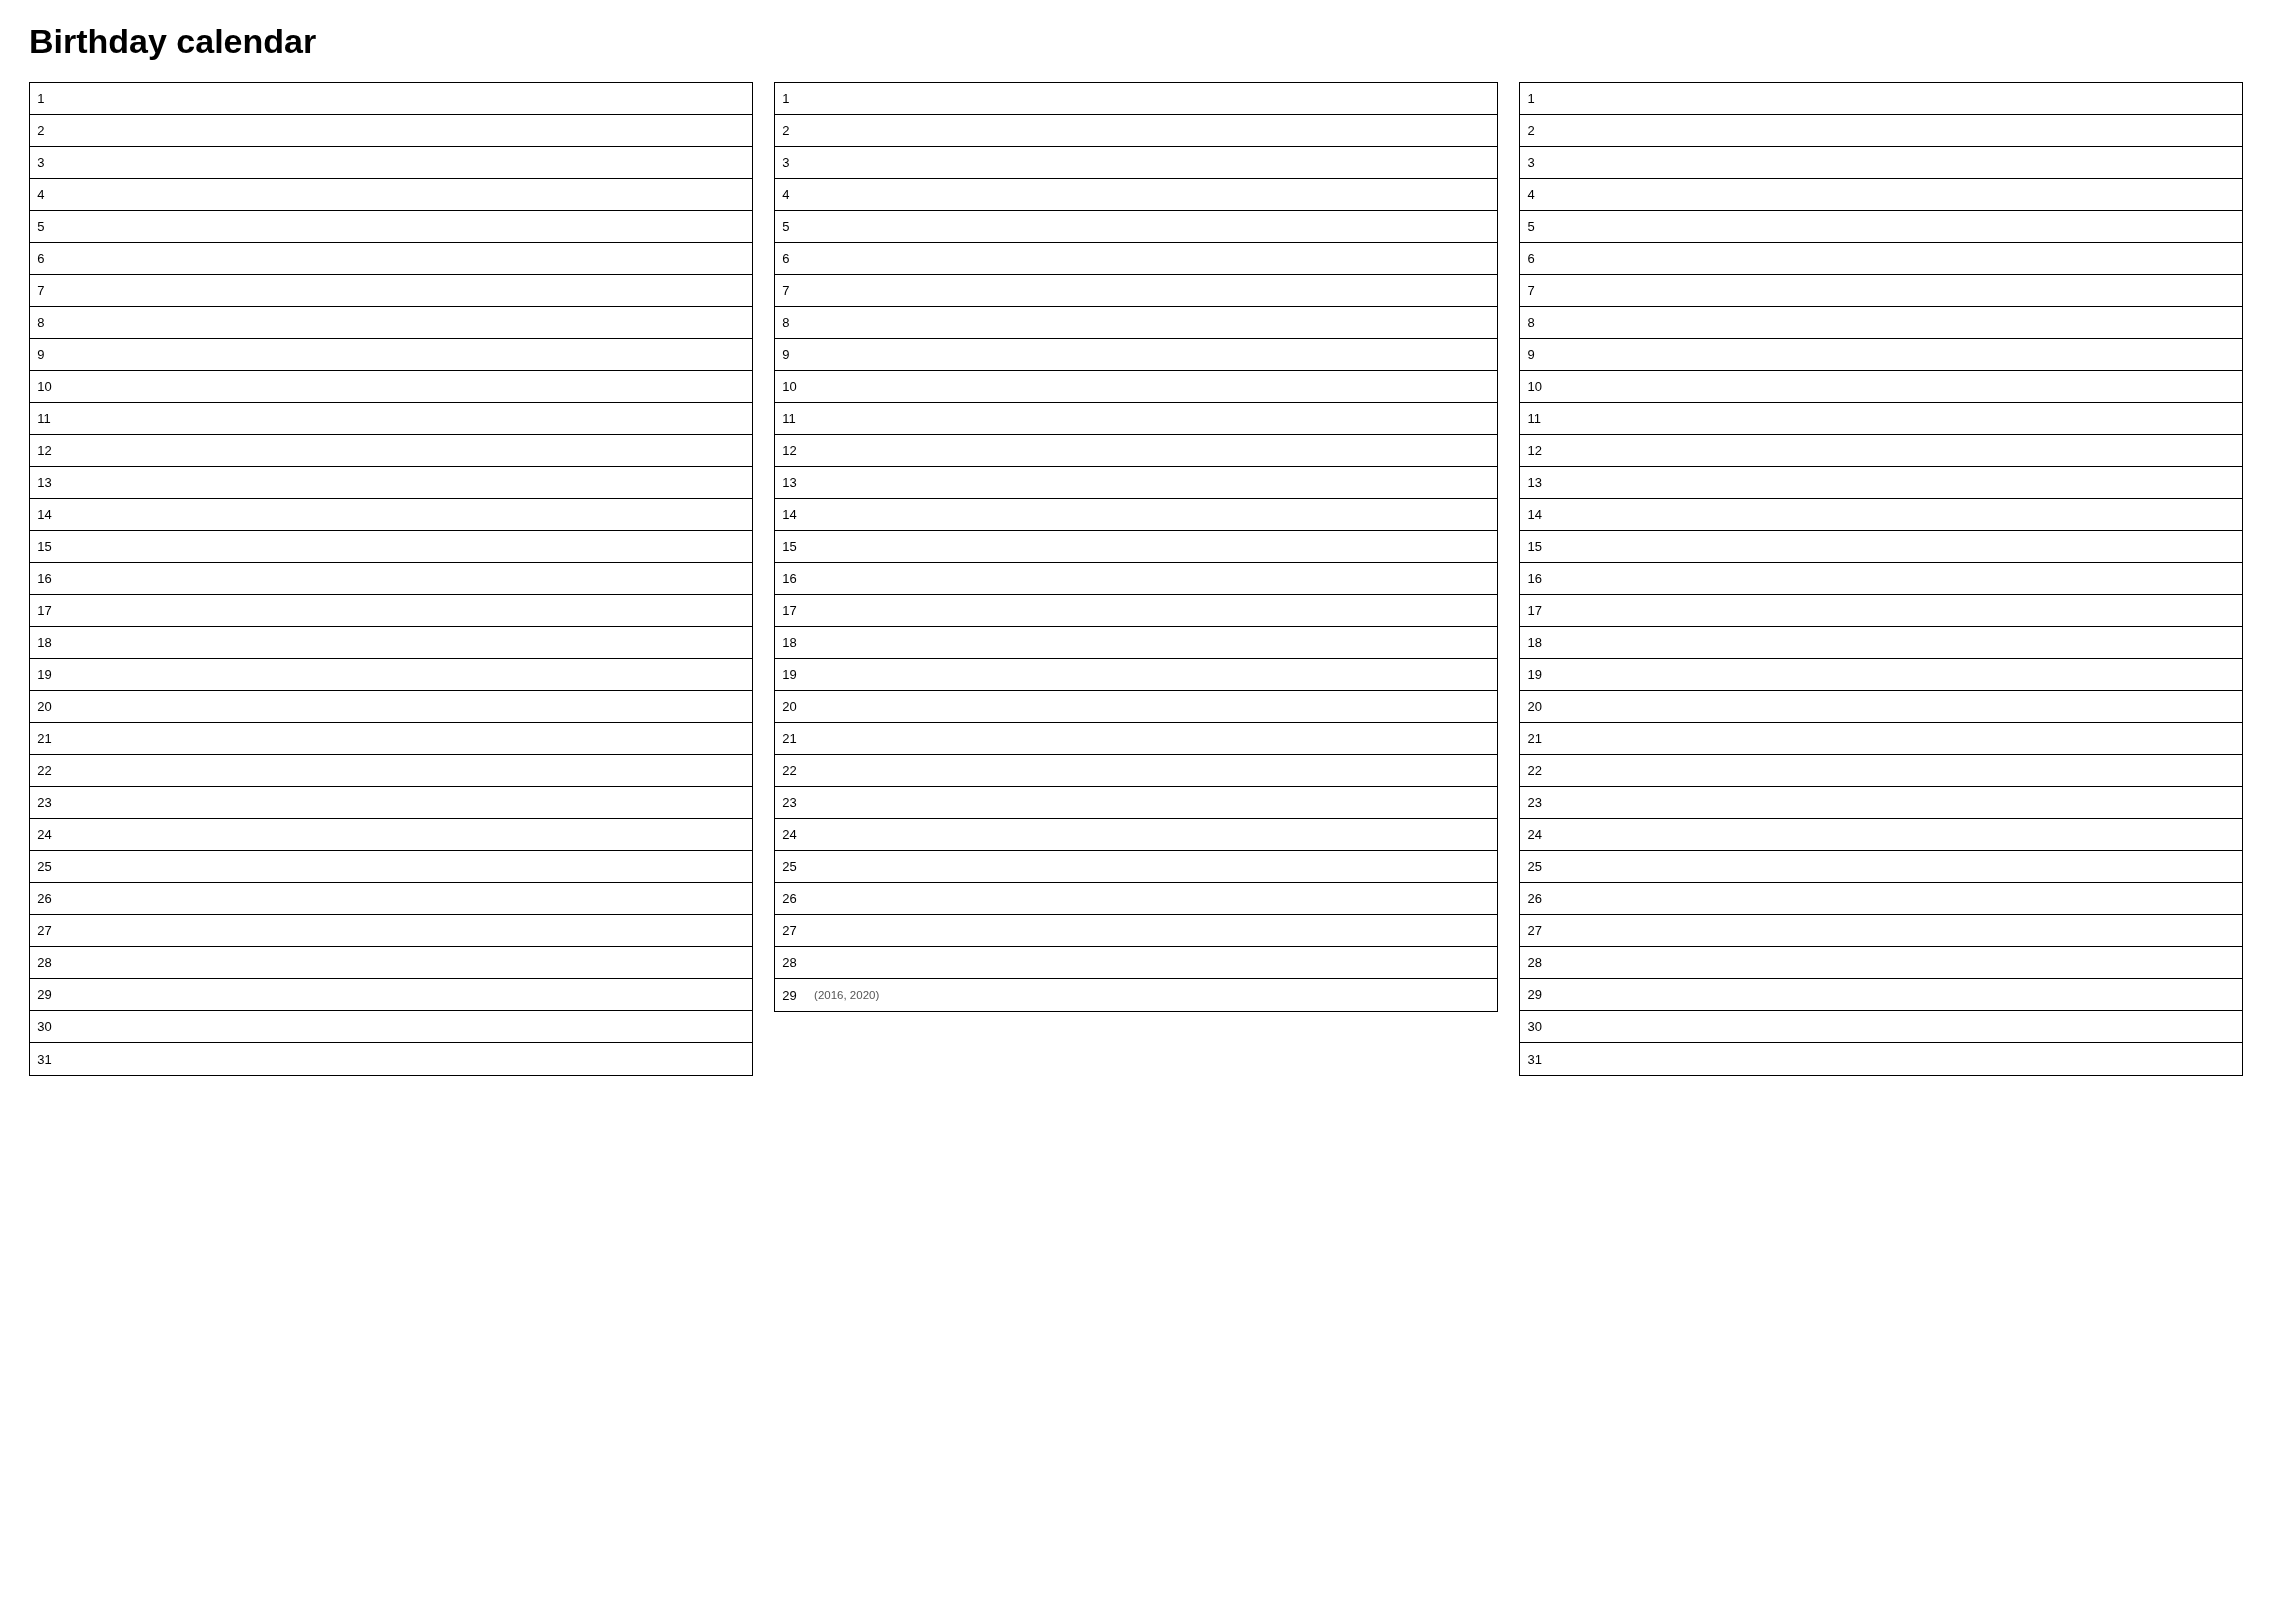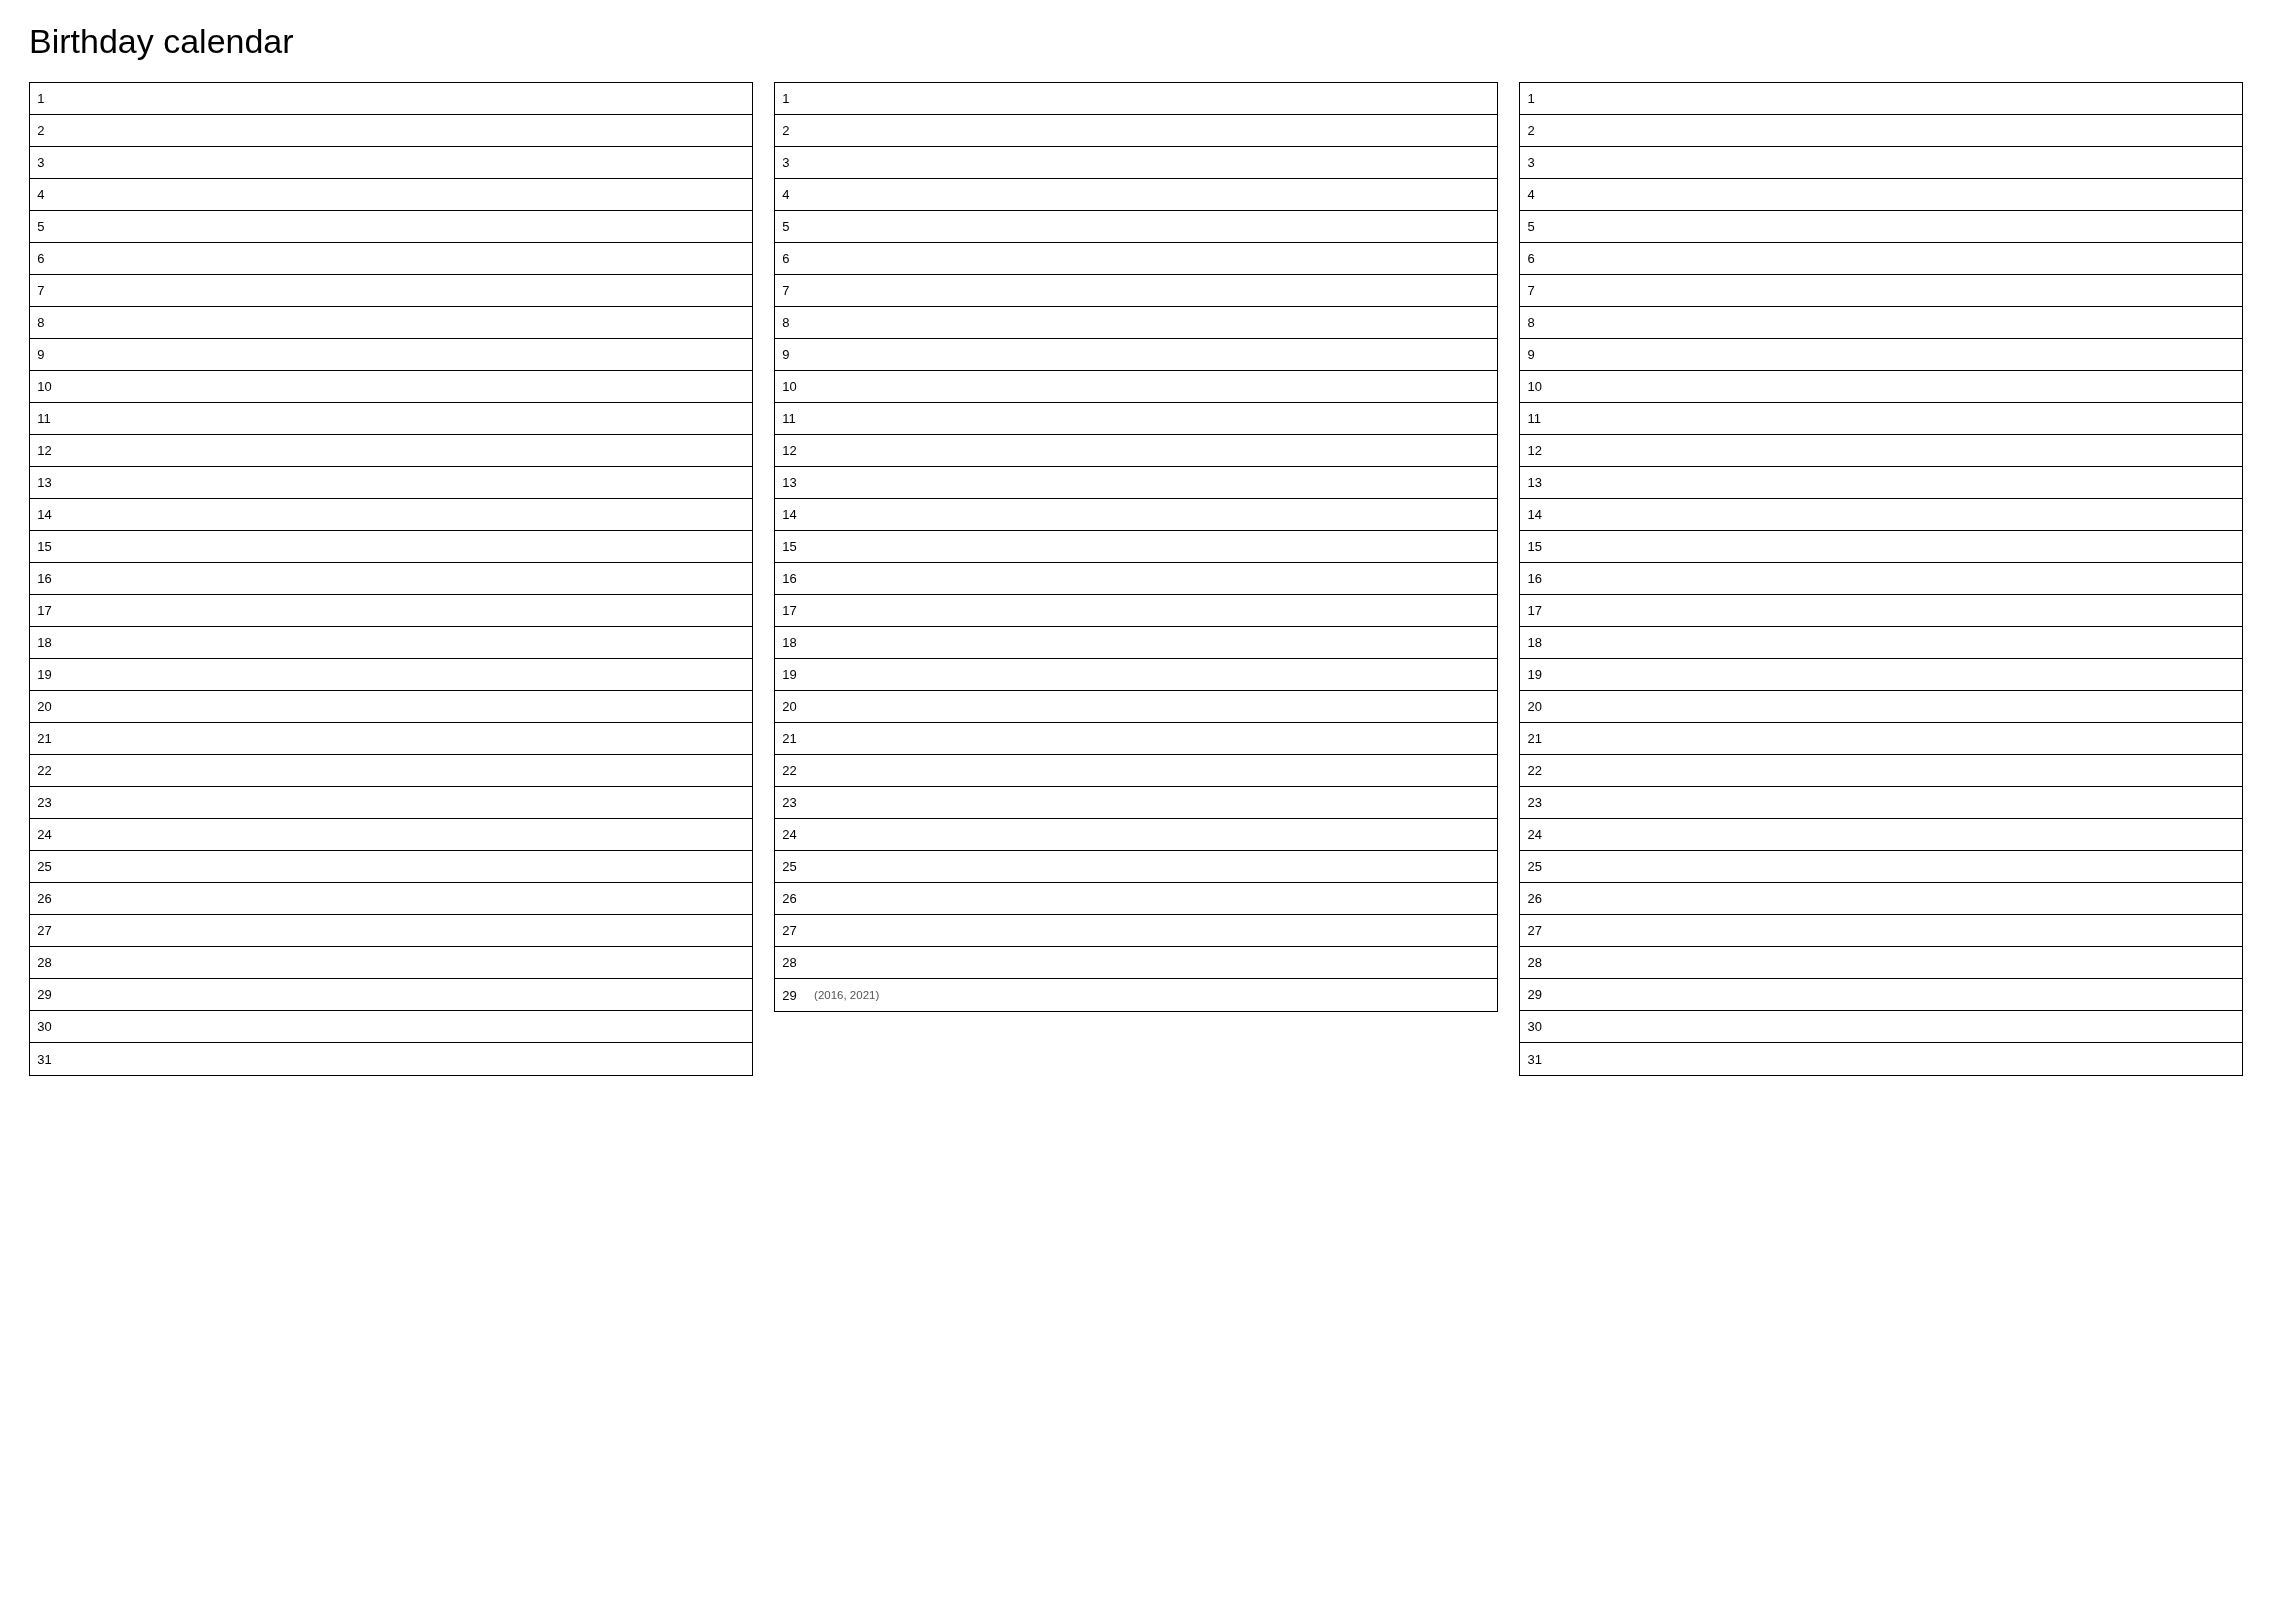--- a/index.html
+++ b/index.html
@@ -9,21 +9,21 @@
     }
 
     body {
       font-family: Arial, sans-serif;
       background: #ffffff;
       padding: 21.5px 29px;
     }
 
     .page-title {
       font-size: 34px;
-      font-weight: normal;
+      font-weight: bold;
       margin-bottom: 21.5px;
     }
 
     .calendars-container {
       display: flex;
       gap: 21.5px;
       align-items: flex-start;
     }
 
     .month-calendar {
@@ -306,21 +306,21 @@
       <div class="day-row">
         <span class="day-number">27</span>
         <span class="day-content"></span>
       </div>
       <div class="day-row">
         <span class="day-number">28</span>
         <span class="day-content"></span>
       </div>
       <div class="day-row">
         <span class="day-number">29</span>
-        <span class="day-content"><span class="day-note">(2016, 2021)</span></span>
+        <span class="day-content"><span class="day-note">(2016, 2020)</span></span>
       </div>
     </div>
     <div class="month-calendar">
       <div class="day-row">
         <span class="day-number">1</span>
         <span class="day-content"></span>
       </div>
       <div class="day-row">
         <span class="day-number">2</span>
         <span class="day-content"></span>

